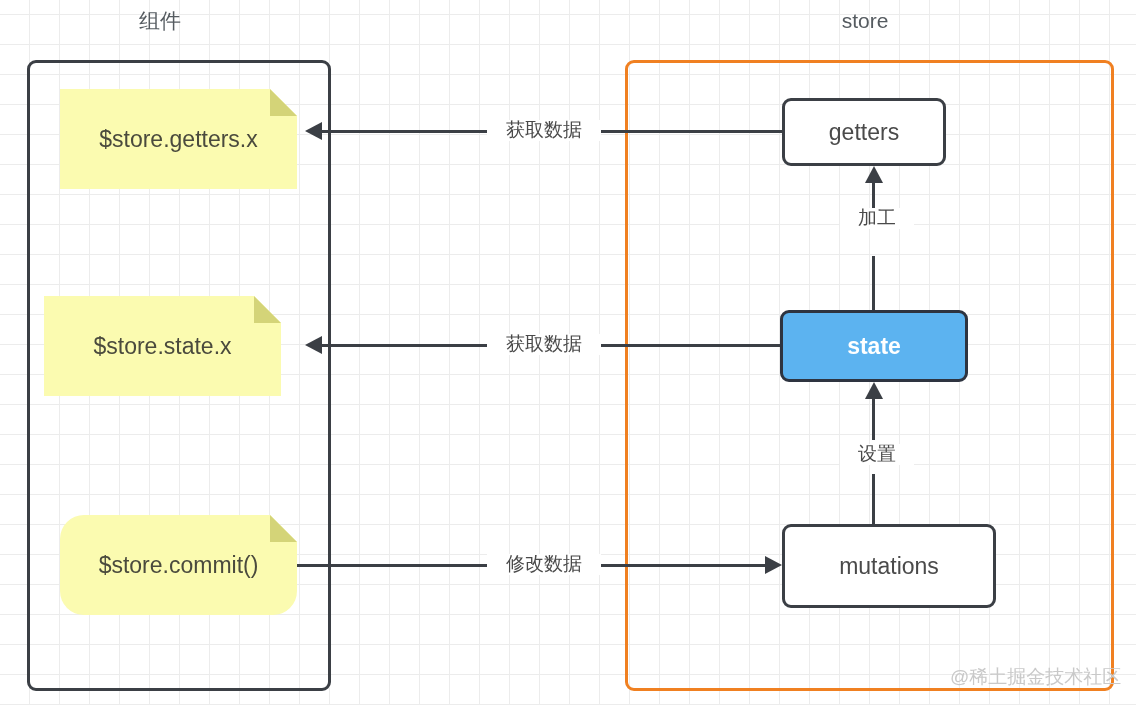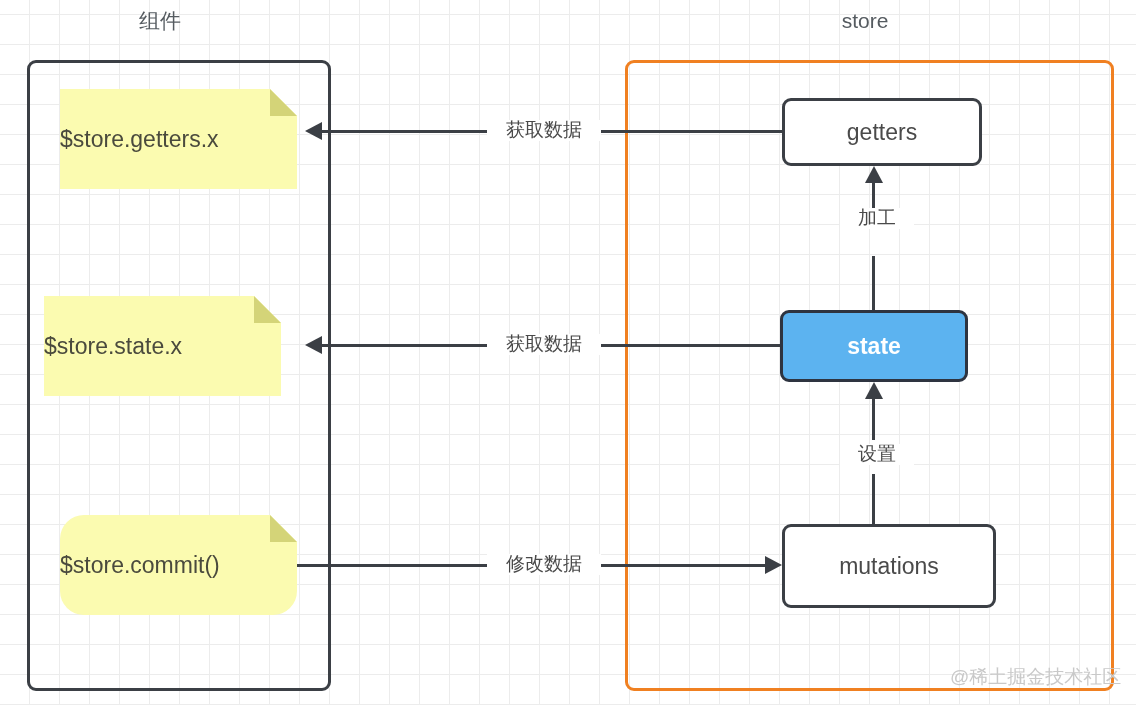--- a/index.html
+++ b/index.html
@@ -39,21 +39,21 @@
   }
   .container-dark { border: 3px solid #3b3f45; }
   .container-orange { border: 3px solid #f08021; }
 
   
   .note {
     box-sizing: border-box;
     background: #fbfbb0;
     display: flex;
     align-items: center;
-    justify-content: flex-start;
+    justify-content: center;
     color: #4a4a3d;
     font-size: 23px;
     white-space: nowrap;
     clip-path: polygon(0 0, calc(100% - 27px) 0, 100% 27px, 100% 100%, 0 100%);
   }
   .note-fold {
     position: absolute;
     top: 0;
     right: 0;
     width: 27px;
@@ -148,21 +148,21 @@
     <div class="note-fold"></div>
   </div>
 
   <div class="abs" style="left:60px; top:515px; width:237px; height:100px;">
     <div class="note" style="width:100%; height:100%;border-radius:24px;">
       <span class="note-text">$store.commit()</span>
     </div>
     <div class="note-fold"></div>
   </div>
 
-  <div class="abs node" style="left:782px; top:98px; width:200px; height:68px;">
+  <div class="abs node" style="left:782px; top:98px; width:164px; height:68px;">
     <span>getters</span>
   </div>
 
   <div class="abs node state-node" style="left:780px; top:310px; width:188px; height:72px;">
     <span>state</span>
   </div>
 
   <div class="abs node" style="left:782px; top:524px; width:214px; height:84px;">
     <span>mutations</span>
   </div>

